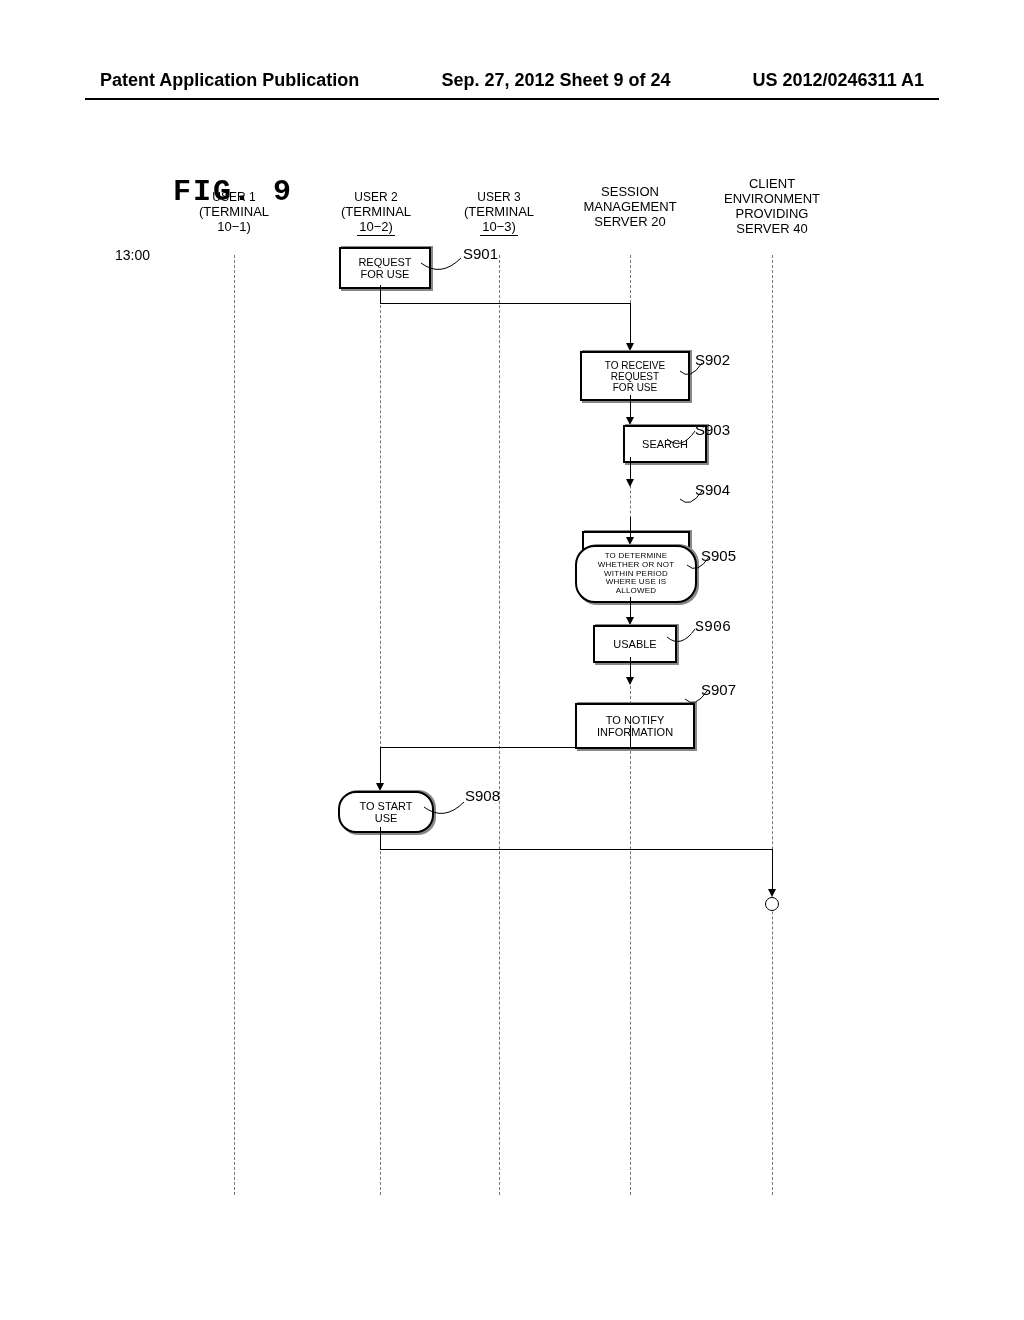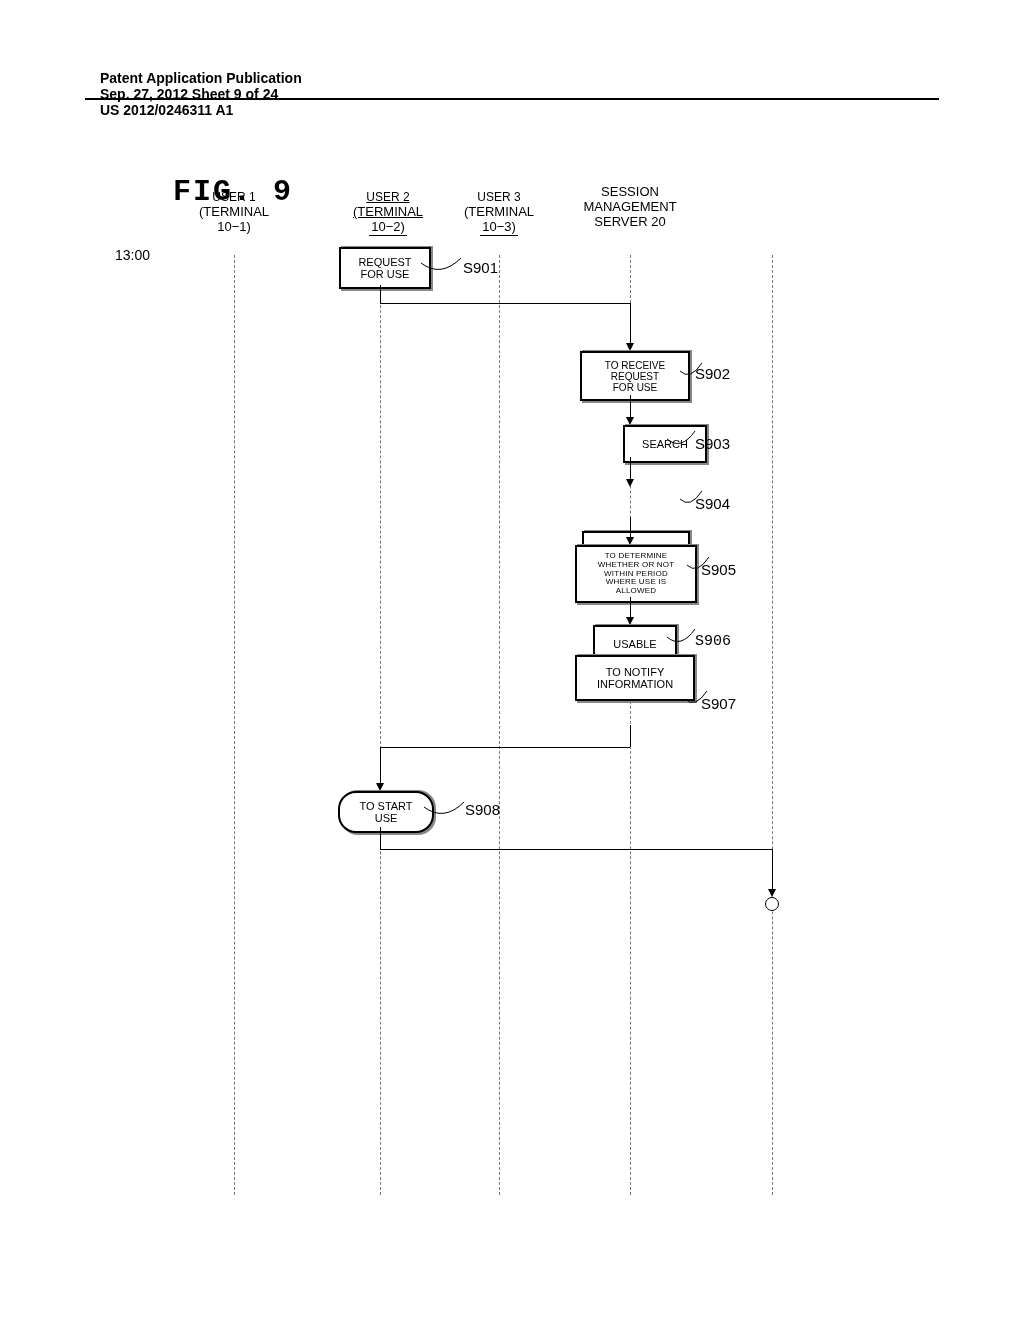--- a/index.html
+++ b/index.html
@@ -16,23 +16,22 @@
     left: 0; top: 0;
     width: 1024px; height: 1320px;
   }
   .header {
     position: absolute;
     top: 70px;
     left: 100px;
     right: 100px;
     display: flex;
     justify-content: space-between;
-    font-size: 14px;
+    font-size: 18px;
     font-weight: bold;
-    flex-direction: column;
   }
   .header .center { font-weight: bold; }
   .header-border {
     position: absolute;
     top: 98px;
     left: 85px;
     right: 85px;
     border-top: 2px solid #000;
   }
 
@@ -94,21 +93,20 @@
     align-items: center;
     justify-content: center;
     line-height: 1.1;
     padding: 2px 4px;
   }
   .step-box.tiny { font-size: 8px; letter-spacing: 0.2px; }
 
   .step-label {
     position: absolute;
     font-size: 15px;
-    margin-top: 14px;
   }
 
   .arrow {
     position: absolute;
     background: #000;
     height: 1px;
   }
   .arrow.v { width: 1px; height: auto; }
   .arrowhead-down {
     position: absolute;
@@ -141,38 +139,44 @@
   <div class="diagram">
 
     <div class="fig-label">FIG.  9</div>
 
     <div class="lane-header" style="left:79px; width:80px;">
       <span class="u">USER 1</span>
       <span class="t">(TERMINAL</span>
       <span class="t">10−1)</span>
     </div>
 
-    <div class="lane-header" style="left:228px; width:90px;text-decoration:underline;">
+    <div class="lane-header" style="left:216px; width:90px;">
       <span class="u">USER 2</span>
       <span class="t">(TERMINAL</span>
       <span class="t"><span class="terminal-underline">10−2)</span></span>
     </div>
 
     <div class="lane-header" style="left:339px; width:90px;">
       <span class="u">USER 3</span>
       <span class="t">(TERMINAL</span>
       <span class="t"><span class="terminal-underline">10−3)</span></span>
     </div>
 
     <div class="lane-header" style="left:460px; width:110px; top:10px;">
       <span class="t">SESSION</span>
       <span class="t">MANAGEMENT</span>
       <span class="t">SERVER 20</span>
     </div>
 
+    <div class="lane-header" style="left:602px; width:110px; top:2px;">
+      <span class="t">CLIENT</span>
+      <span class="t">ENVIRONMENT</span>
+      <span class="t">PROVIDING</span>
+      <span class="t">SERVER 40</span>
+    </div>
 
     <div class="time-label">13:00</div>
 
     <div class="lifeline" style="left:119px;"></div>
     <div class="lifeline" style="left:265px;"></div>
     <div class="lifeline" style="left:384px;"></div>
     <div class="lifeline" style="left:515px;"></div>
     <div class="lifeline" style="left:657px;"></div>
 
     <div class="step-box" style="left:224px; top:72px; width:80px; height:34px;">
@@ -218,21 +222,21 @@
       <span>EXTRACTION</span>
     </div>
     <div class="step-label" style="left:580px; top:306px;">S904</div>
     <svg style="position:absolute; left:565px; top:316px;" width="24" height="22">
         <path d="M0 8 Q10 18 22 0" stroke="#000" fill="none"></path>
       </svg>
 
     <div class="arrow v" style="left:515px; top:342px; height:22px;"></div>
     <div class="arrowhead-down" style="left:511px; top:362px;"></div>
 
-    <div class="step-box tiny" style="left:460px; top:370px; width:110px; height:50px;">
+    <div class="step-box tiny" style="left:460px; top:370px; width:110px; height:50px;border-radius:20px;">
       <span style="white-space:pre;">TO DETERMINE
 WHETHER OR NOT
 WITHIN PERIOD
 WHERE USE IS
 ALLOWED</span>
     </div>
     <div class="step-label" style="left:586px; top:372px;">S905</div>
     <svg style="position:absolute; left:572px; top:382px;" width="24" height="22">
         <path d="M0 8 Q10 18 22 0" stroke="#000" fill="none"></path>
       </svg>
@@ -244,21 +248,21 @@
       <span>USABLE</span>
     </div>
     <div class="step-label" style="left:580px; top:444px;font-family:Liberation Mono, monospace;">S906</div>
     <svg style="position:absolute; left:552px; top:454px;" width="30" height="22">
         <path d="M0 8 Q14 20 28 0" stroke="#000" fill="none"></path>
       </svg>
 
     <div class="arrow v" style="left:515px; top:482px; height:22px;"></div>
     <div class="arrowhead-down" style="left:511px; top:502px;"></div>
 
-    <div class="step-box" style="left:460px; top:480px; width:108px; height:38px;">
+    <div class="step-box" style="left:460px; top:528px; width:108px; height:38px;">
       <span style="white-space:pre;">TO NOTIFY
 INFORMATION</span>
     </div>
     <div class="step-label" style="left:586px; top:506px;text-align:center;">S907</div>
     <svg style="position:absolute; left:570px; top:516px;" width="24" height="22">
         <path d="M0 8 Q10 18 22 0" stroke="#000" fill="none"></path>
       </svg>
 
     <div class="arrow v" style="left:515px; top:550px; height:22px;"></div>
     <div class="arrow" style="left:265px; top:572px; width:250px;"></div>

